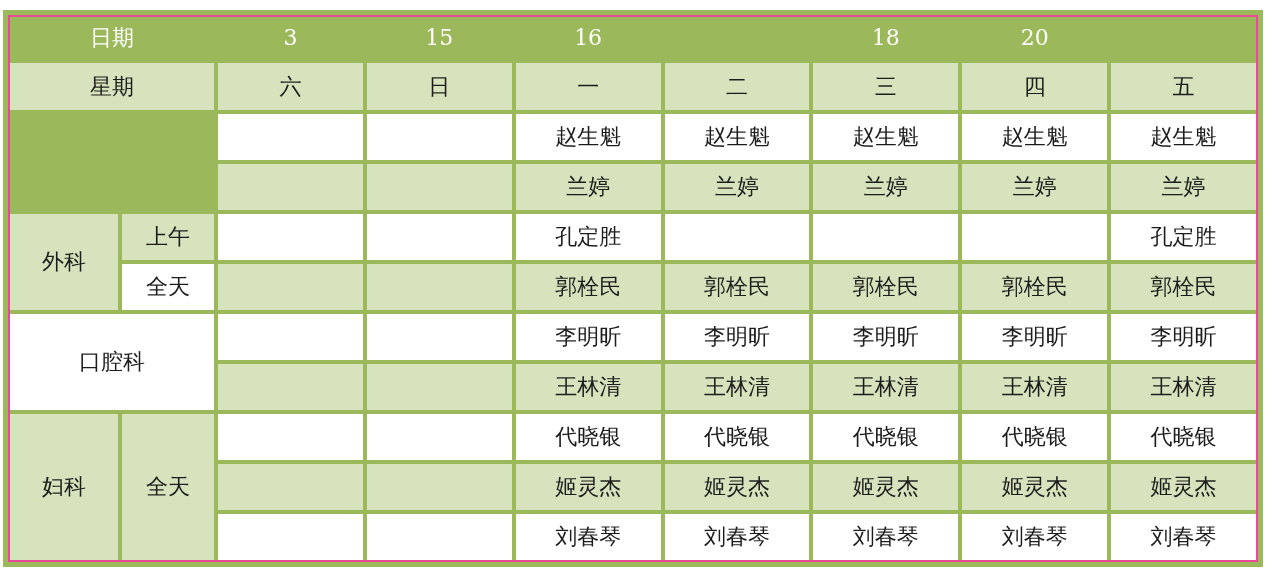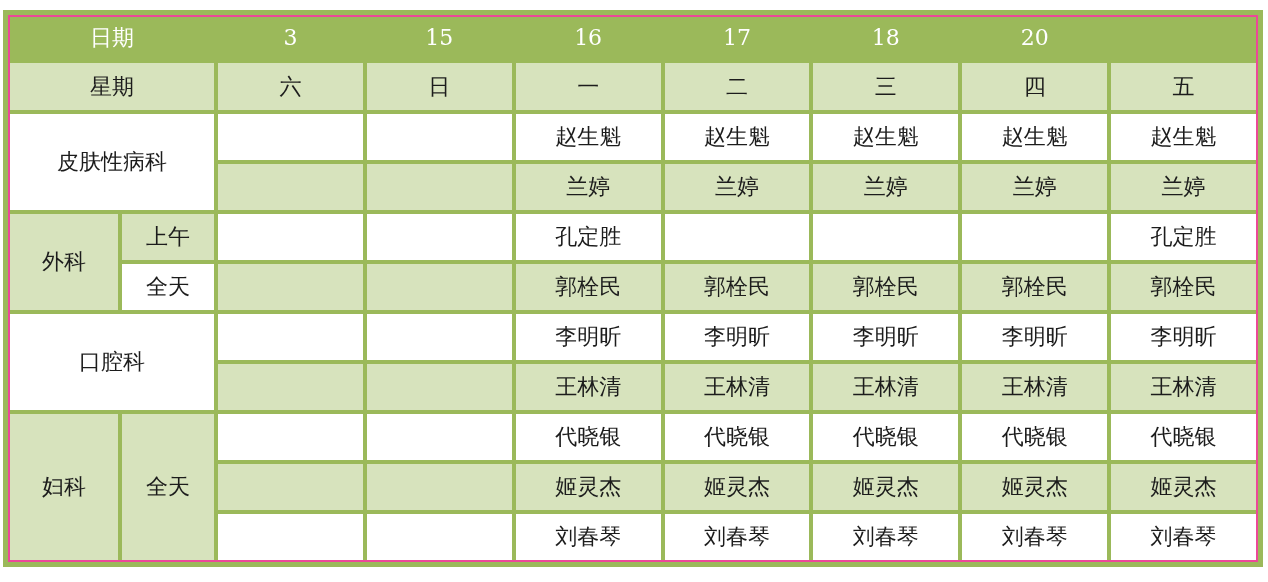--- a/index.html
+++ b/index.html
@@ -51,34 +51,32 @@
 <body>
 
 <div class="page">
   <div class="frame">
     <div class="grid">
 
       <div class="c hdr" style="grid-area:1/1/2/3">日期</div>
       <div class="c hdr" style="grid-area:1/3">3</div>
       <div class="c hdr" style="grid-area:1/4">15</div>
       <div class="c hdr" style="grid-area:1/5">16</div>
-      <div class="c hdr" style="grid-area:1/6">17</div>
       <div class="c hdr" style="grid-area:1/7">18</div>
       <div class="c hdr" style="grid-area:1/8">20</div>
 
       <div class="c band" style="grid-area:2/1/3/3">星期</div>
       <div class="c band" style="grid-area:2/3">六</div>
       <div class="c band" style="grid-area:2/4">日</div>
       <div class="c band" style="grid-area:2/5">一</div>
       <div class="c band" style="grid-area:2/6">二</div>
       <div class="c band" style="grid-area:2/7">三</div>
       <div class="c band" style="grid-area:2/8">四</div>
       <div class="c band" style="grid-area:2/9">五</div>
 
-      <div class="c w" style="grid-area:3/1/5/3">皮肤性病科</div>
       <div class="c w" style="grid-area:3/3"></div>
       <div class="c w" style="grid-area:3/4"></div>
       <div class="c w" style="grid-area:3/5">赵生魁</div>
       <div class="c w" style="grid-area:3/6">赵生魁</div>
       <div class="c w" style="grid-area:3/7">赵生魁</div>
       <div class="c w" style="grid-area:3/8">赵生魁</div>
       <div class="c w" style="grid-area:3/9">赵生魁</div>
       <div class="c band" style="grid-area:4/3"></div>
       <div class="c band" style="grid-area:4/4"></div>
       <div class="c band" style="grid-area:4/5">兰婷</div>

